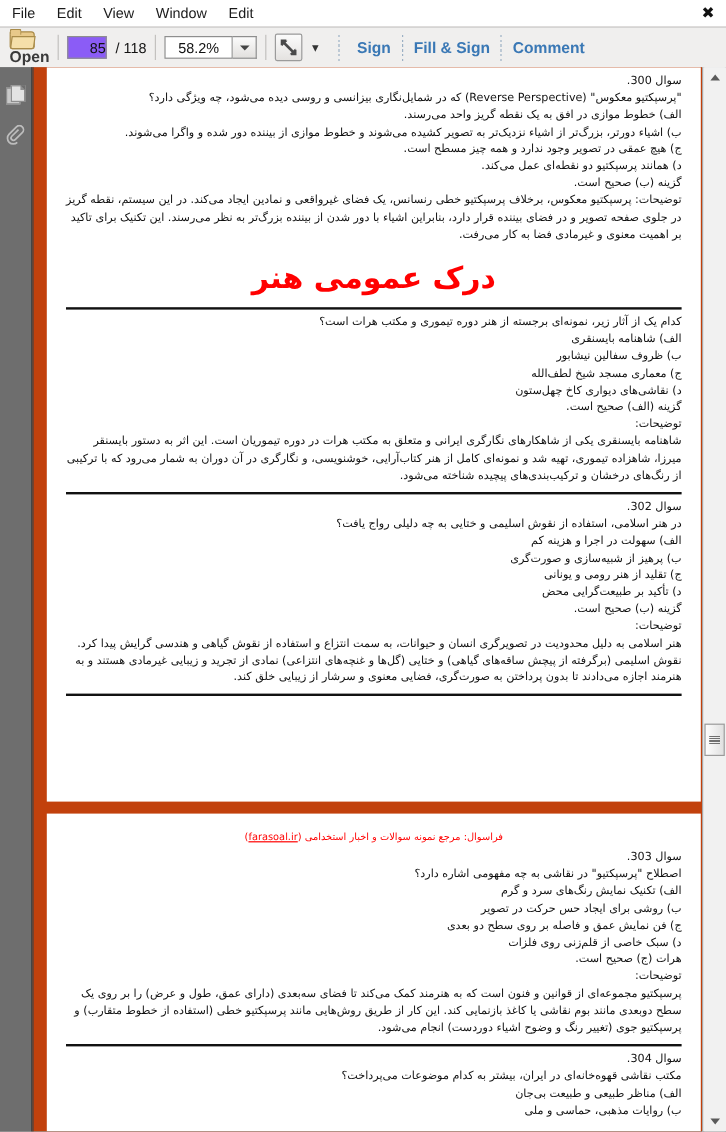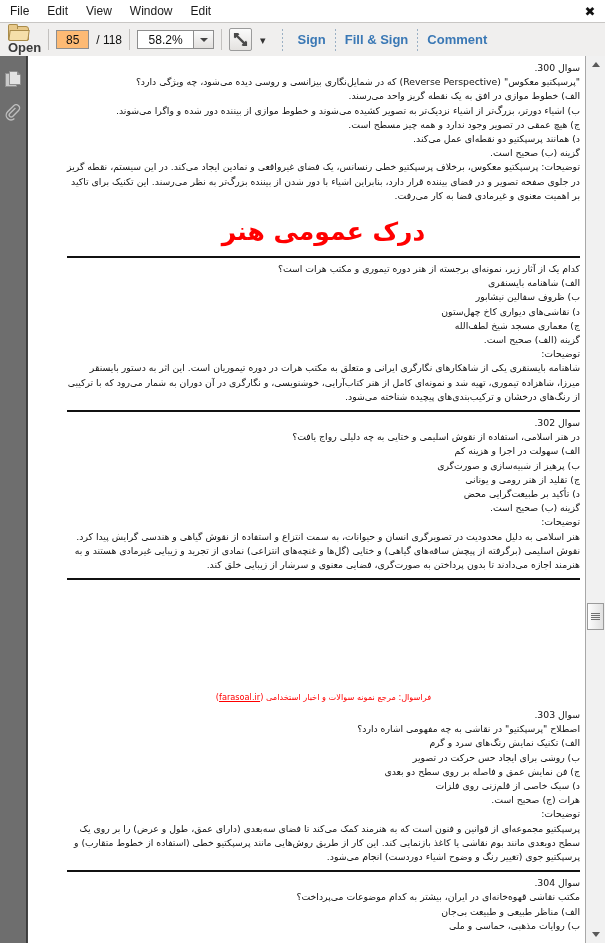--- a/index.html
+++ b/index.html
@@ -46,22 +46,22 @@
     position:absolute;left:0;top:0px;width:8px;height:4px;
     background:#e8c98a;border:1px solid #a98b49;border-bottom:none;border-radius:2px 2px 0 0;
   }
   .folder-icon .front{
     position:absolute;left:1px;top:6px;width:18px;height:9px;
     background:#f5dfa9;border:1px solid #a98b49;
     transform:skewX(-8deg);border-radius:0 0 2px 2px;
   }
   #open-label{font-size:13px;font-weight:bold;color:#3a3a3a;}
   .pagebox{
-    width:33px;height:19px;background:#fdba74;border:1px solid #8e8e8e;
-    font-size:12px;color:#111;text-align:center;line-height:19px;
+    width:33px;height:19px;background:#8b5cf6;border:1px solid #8e8e8e;
+    font-size:12px;color:#111;text-align:right;line-height:19px;
     box-sizing:border-box;
   }
   #page-total{font-size:12px;color:#111;margin-left:7px;white-space:nowrap;}
   .zoombox{
     width:57px;height:19px;background:#fff;border:1px solid #8e8e8e;
     font-size:12px;color:#111;text-align:center;line-height:19px;
     box-sizing:border-box;
   }
   .zoom-drop{
     width:20px;height:19px;box-sizing:border-box;
@@ -89,23 +89,22 @@
   }
   .nav-btn{width:22px;height:26px;display:flex;align-items:center;justify-content:center;cursor:pointer;margin-bottom:8px;}
   .pages-icon{position:relative;width:16px;height:16px;}
   .pages-icon .s1{position:absolute;left:0;bottom:0;width:10px;height:12px;background:#c9c9c9;border:1px solid #8f8f8f;}
   .pages-icon .s2{position:absolute;right:0;top:0;width:10px;height:12px;background:#e3e3e3;border:1px solid #8f8f8f;}
   .pages-icon .s2::after{content:"";position:absolute;right:-1px;top:-1px;border-width:0 4px 4px 0;border-style:solid;border-color:#8f8f8f #6e6e6e;}
   .clip-icon{width:16px;height:18px;position:relative;}
   .clip-icon svg{display:block;}
   
   #viewport{
-    flex:1;background:#ffffff;position:relative;overflow:hidden;
+    flex:1;background:#c2410c;position:relative;overflow:hidden;
     border-left:1px solid #454545;
-    padding-left:12px;
   }
   .page{
     background:#ffffff;margin:0 auto;position:relative;
     box-sizing:border-box;
   }
   #page1{width:545px;height:612px;margin-left:11px;}
   #page-gap{height:10px;}
   #page2{width:545px;height:265px;margin-left:11px;}
   .pg-inner{padding:0 16px;}
   .rtl{direction:rtl;text-align:right;unicode-bidi:isolate;}
@@ -244,22 +243,22 @@
         </div>
 
         <div class="section-title rtl">درک عمومی هنر</div>
 
         <hr class="hr-thick">
 
         <div class="rtl qtext">
           <div>کدام یک از آثار زیر، نمونه‌ای برجسته از هنر دوره تیموری و مکتب هرات است؟</div>
           <div>الف) شاهنامه بایسنقری</div>
           <div>ب) ظروف سفالین نیشابور</div>
+          <div>ج) معماری مسجد شیخ لطف‌الله</div>
           <div>د) نقاشی‌های دیواری کاخ چهل‌ستون</div>
-          <div>ج) معماری مسجد شیخ لطف‌الله</div>
           <div>گزینه (الف) صحیح است.</div>
           <div>توضیحات:</div>
           <div>شاهنامه بایسنقری یکی از شاهکارهای نگارگری ایرانی و متعلق به مکتب هرات در دوره تیموریان است. این اثر به دستور بایسنقر میرزا، شاهزاده تیموری، تهیه شد و نمونه‌ای کامل از هنر کتاب‌آرایی، خوشنویسی، و نگارگری در آن دوران به شمار می‌رود که با ترکیبی از رنگ‌های درخشان و ترکیب‌بندی‌های پیچیده شناخته می‌شود.</div>
         </div>
 
         <hr class="hr-thick">
 
         <div class="rtl qtext">
           <div>سوال 302.</div>
           <div>در هنر اسلامی، استفاده از نقوش اسلیمی و ختایی به چه دلیلی رواج یافت؟</div>

